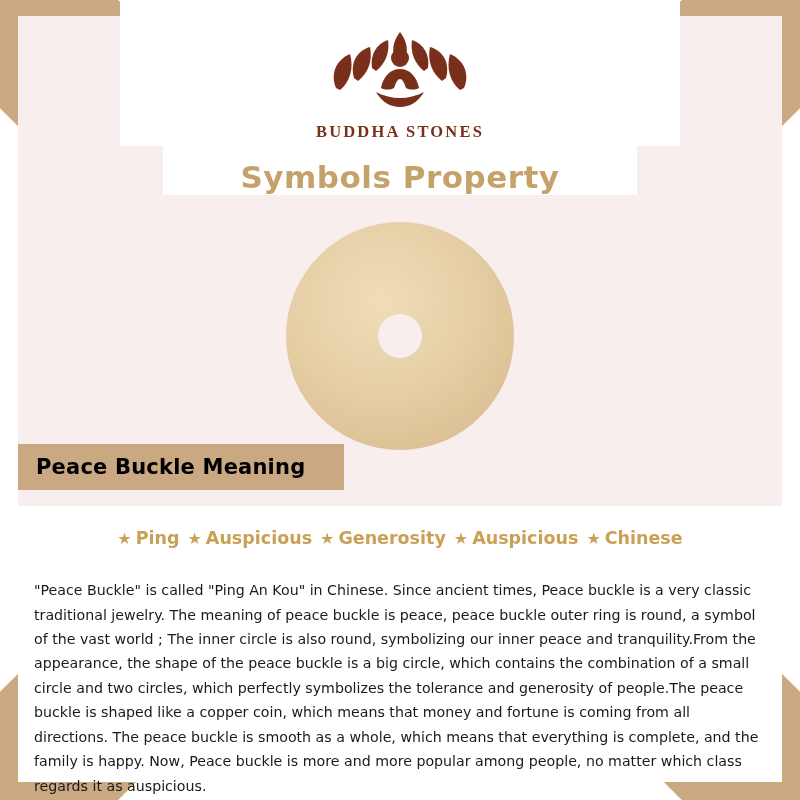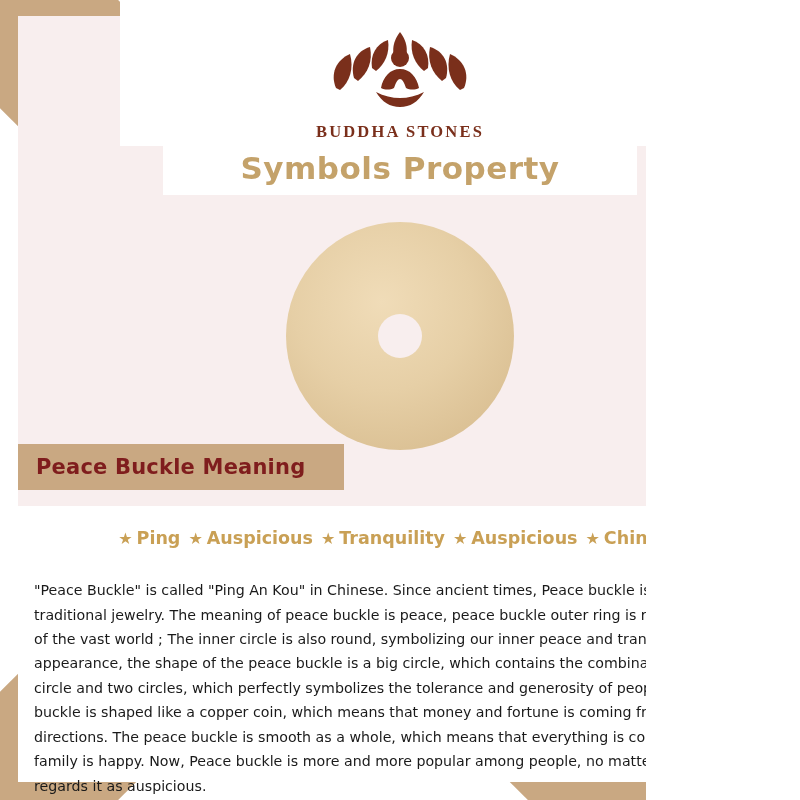--- a/index.html
+++ b/index.html
@@ -9,21 +9,21 @@
   body {
     width: 800px;
     height: 800px;
     font-family: "Liberation Sans", sans-serif;
     background: #ffffff;
     overflow: hidden;
   }
 
   .page {
     position: relative;
-    width: 646px;
+    width: 800px;
     height: 800px;
     background: #ffffff;
     overflow: hidden;
   }
 
   
   .corner {
     position: absolute;
     background: #c9a882;
     z-index: 1;
@@ -112,21 +112,21 @@
   
   .title-band {
     position: absolute;
     left: 163px;
     top: 140px;
     width: 474px;
     height: 55px;
     background: #ffffff;
     z-index: 6;
     display: flex;
-    align-items: center;
+    align-items: flex-end;
     justify-content: center;
   }
   .title-band h1 {
     margin: 0;
     font-size: 31px;
     font-weight: bold;
     color: #c4a26a;
     letter-spacing: 0.5px;
     font-family: "DejaVu Sans", sans-serif;
   }
@@ -167,21 +167,21 @@
     left: 18px;
     top: 444px;
     width: 326px;
     height: 46px;
     background: #c9a882;
     z-index: 7;
     display: flex;
     align-items: center;
   }
   .ribbon-text {
-    color: #7f1d1d;
+    color: #000000;
     font-size: 21px;
     font-weight: bold;
     padding-left: 18px;
     font-family: "DejaVu Sans", sans-serif;
     letter-spacing: 0.2px;
   }
 
   
   .bottom-area {
     position: absolute;
@@ -289,21 +289,21 @@
       <span class="kw">
         <span class="star">★</span>
         <span>Ping</span>
       </span>
       <span class="kw">
         <span class="star">★</span>
         <span>Auspicious</span>
       </span>
       <span class="kw">
         <span class="star">★</span>
-        <span>Tranquility</span>
+        <span>Generosity</span>
       </span>
       <span class="kw">
         <span class="star">★</span>
         <span>Auspicious</span>
       </span>
       <span class="kw">
         <span class="star">★</span>
         <span>Chinese</span>
       </span>
     </div>

